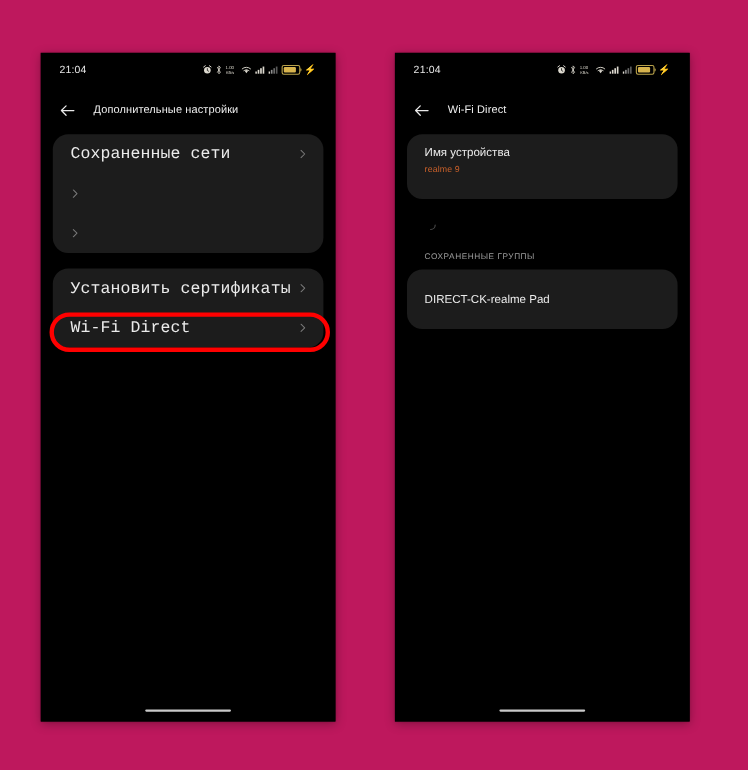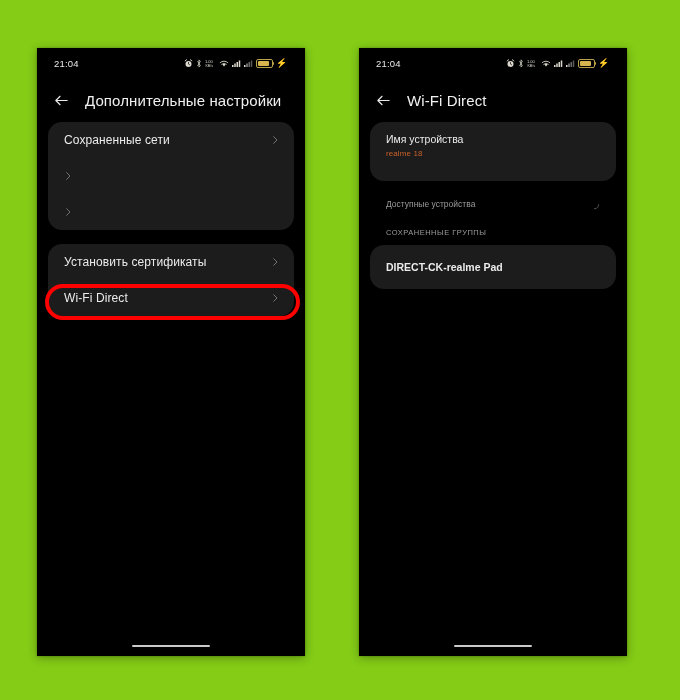--- a/index.html
+++ b/index.html
@@ -13,21 +13,21 @@
     position: relative;
     font-family: "Liberation Sans", sans-serif;
     overflow: hidden;
   }
 
   .stage {
     position: absolute;
     left: 0; top: 0;
     width: 680px;
     height: 700px;
-    background: #84cc16;
+    background: #be185d;
   }
 
   
   .phone {
     position: absolute;
     width: 268px;
     height: 608px;
     background: #000000;
     overflow: hidden;
     box-shadow: 0 2px 9px rgba(0,0,0,0.30), 0 0 2px rgba(0,0,0,0.25);
@@ -108,21 +108,21 @@
     padding: 0 16px;
     box-sizing: border-box;
   }
   .back-arrow {
     width: 17px; height: 17px;
     flex: none;
     margin-right: 15px;
   }
   .appbar-title {
     color: #f0f0f0;
-    font-size: 15px;
+    font-size: 10px;
     font-family: "Liberation Sans", sans-serif;
     letter-spacing: 0.1px;
   }
 
   
   .content {
     position: absolute;
     left: 0; right: 0;
     top: 74px;
     bottom: 0;
@@ -140,23 +140,23 @@
   .row {
     position: relative;
     height: 36px;
     display: flex;
     align-items: center;
     padding: 0 15px 0 16px;
     box-sizing: border-box;
   }
   .row-label {
     color: #ebebeb;
-    font-size: 12px;
+    font-size: 15px;
     flex: 1;
-    font-family: Liberation Sans, sans-serif;
+    font-family: Liberation Mono, monospace;
     letter-spacing: 0.1px;
   }
   .chev {
     width: 8px; height: 8px;
     flex: none;
     opacity: 0.52;
   }
 
   
   .card-devname {
@@ -195,25 +195,24 @@
     color: #9d9d9d;
     font-size: 7.5px;
     letter-spacing: 0.5px;
     padding: 0 16px;
     margin-top: 9px;
     margin-bottom: 8px;
     font-family: Liberation Sans, sans-serif;
   }
 
   .card-group {
-    padding: 0 16px;
-    height: 44px;
-    display: flex;
-    align-items: center;
-    font-weight: bold;
+    padding: 11px 16px;
+    height: 32px;
+    display: flex;
+    align-items: center;
   }
   .group-name {
     color: #ebebeb;
     font-size: 10.5px;
     font-family: "Liberation Sans", sans-serif;
   }
 
   
   .home-indicator {
     position: absolute;
@@ -383,25 +382,24 @@
         <svg class="back-arrow" viewBox="0 0 24 24">
             <path d="M20 12H4M10 6l-6 6 6 6" stroke="#e9e9e9" stroke-width="1.6" fill="none" stroke-linecap="round" stroke-linejoin="round"></path>
           </svg>
         <span class="appbar-title">Wi-Fi Direct</span>
       </div>
 
       <div class="content">
 
         <div class="card card-devname">
           <div class="devname-title">Имя устройства</div>
-          <div class="devname-value">realme 18</div>
+          <div class="devname-value">realme 9</div>
         </div>
 
         <div class="avail-row">
-          <span class="avail-label">Доступные устройства</span>
           <svg class="spinner" viewBox="0 0 24 24">
               <path d="M21 12a9 9 0 01-9 9" stroke="#8a8a8a" stroke-width="2.2" fill="none" stroke-linecap="round"></path>
             </svg>
         </div>
 
         <div class="section-head">СОХРАНЕННЫЕ ГРУППЫ</div>
 
         <div class="card card-group">
           <span class="group-name">DIRECT-CK-realme Pad</span>
         </div>

